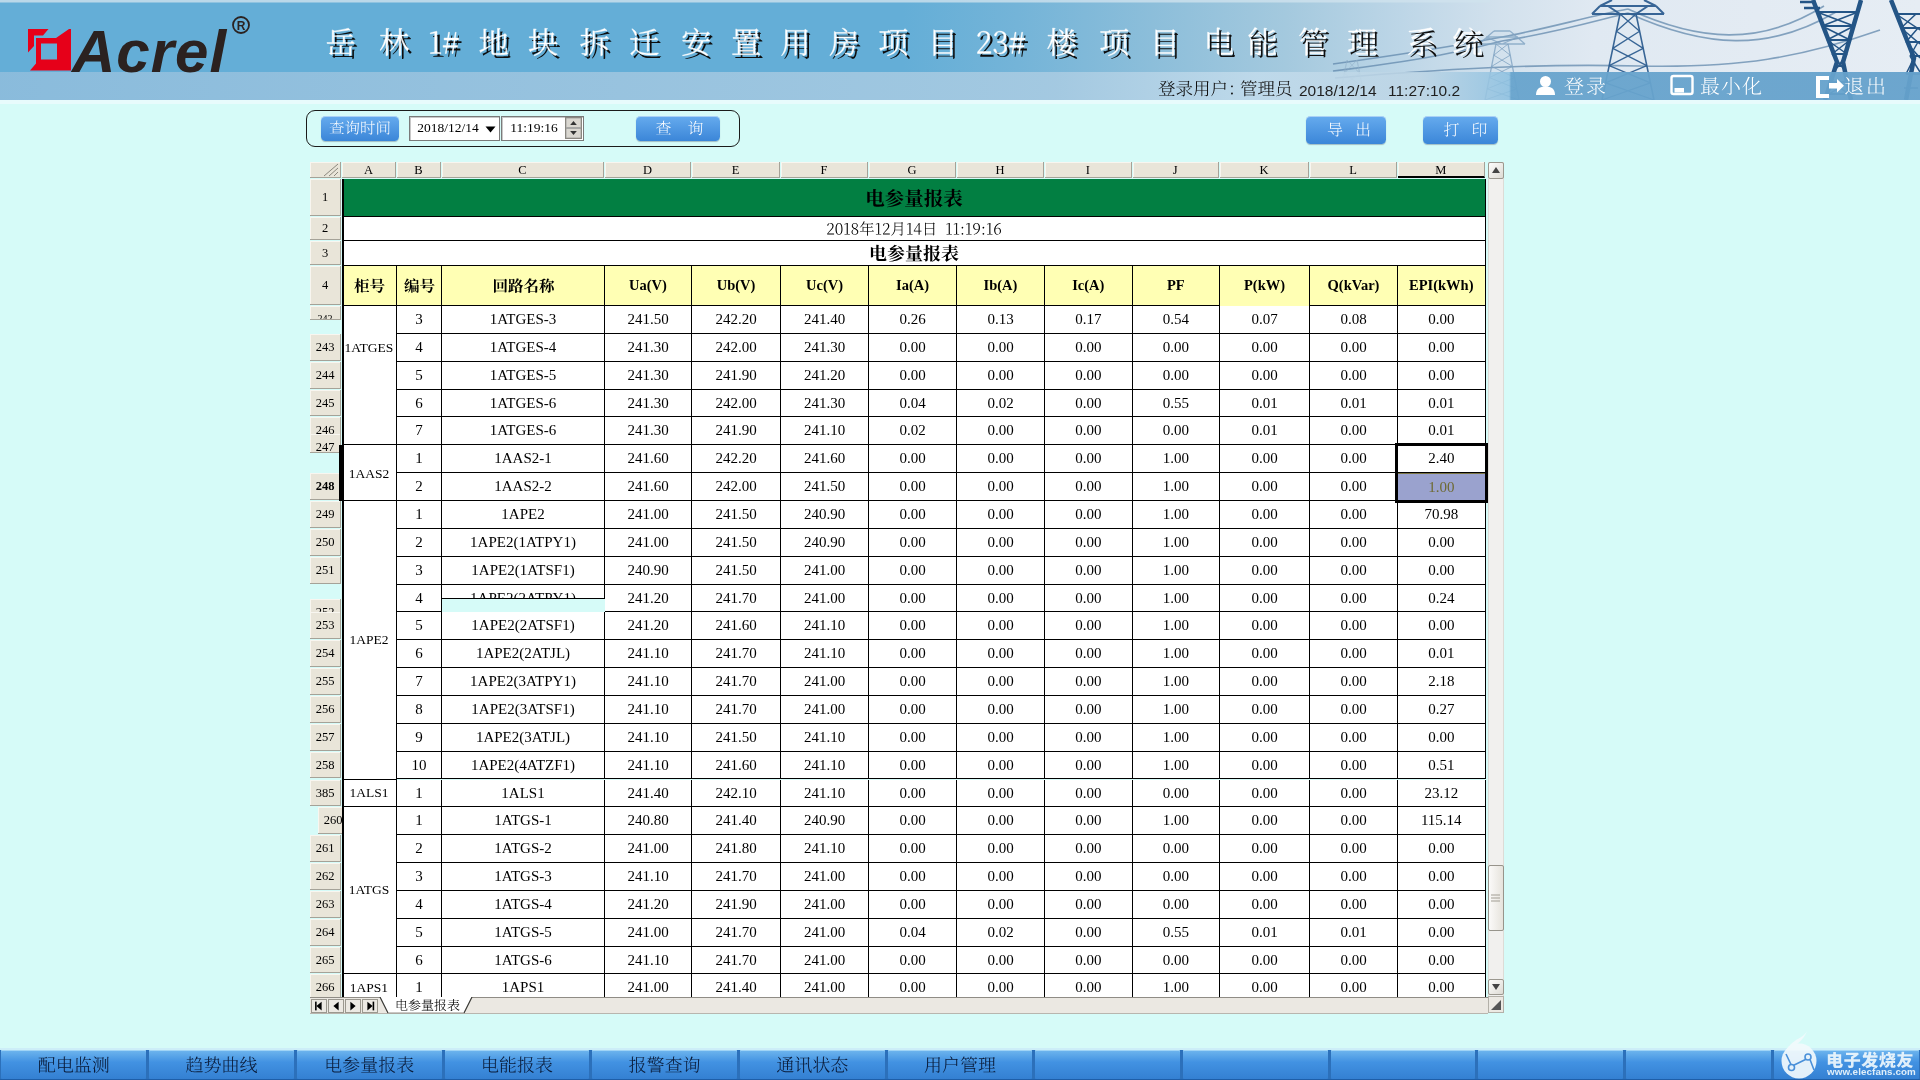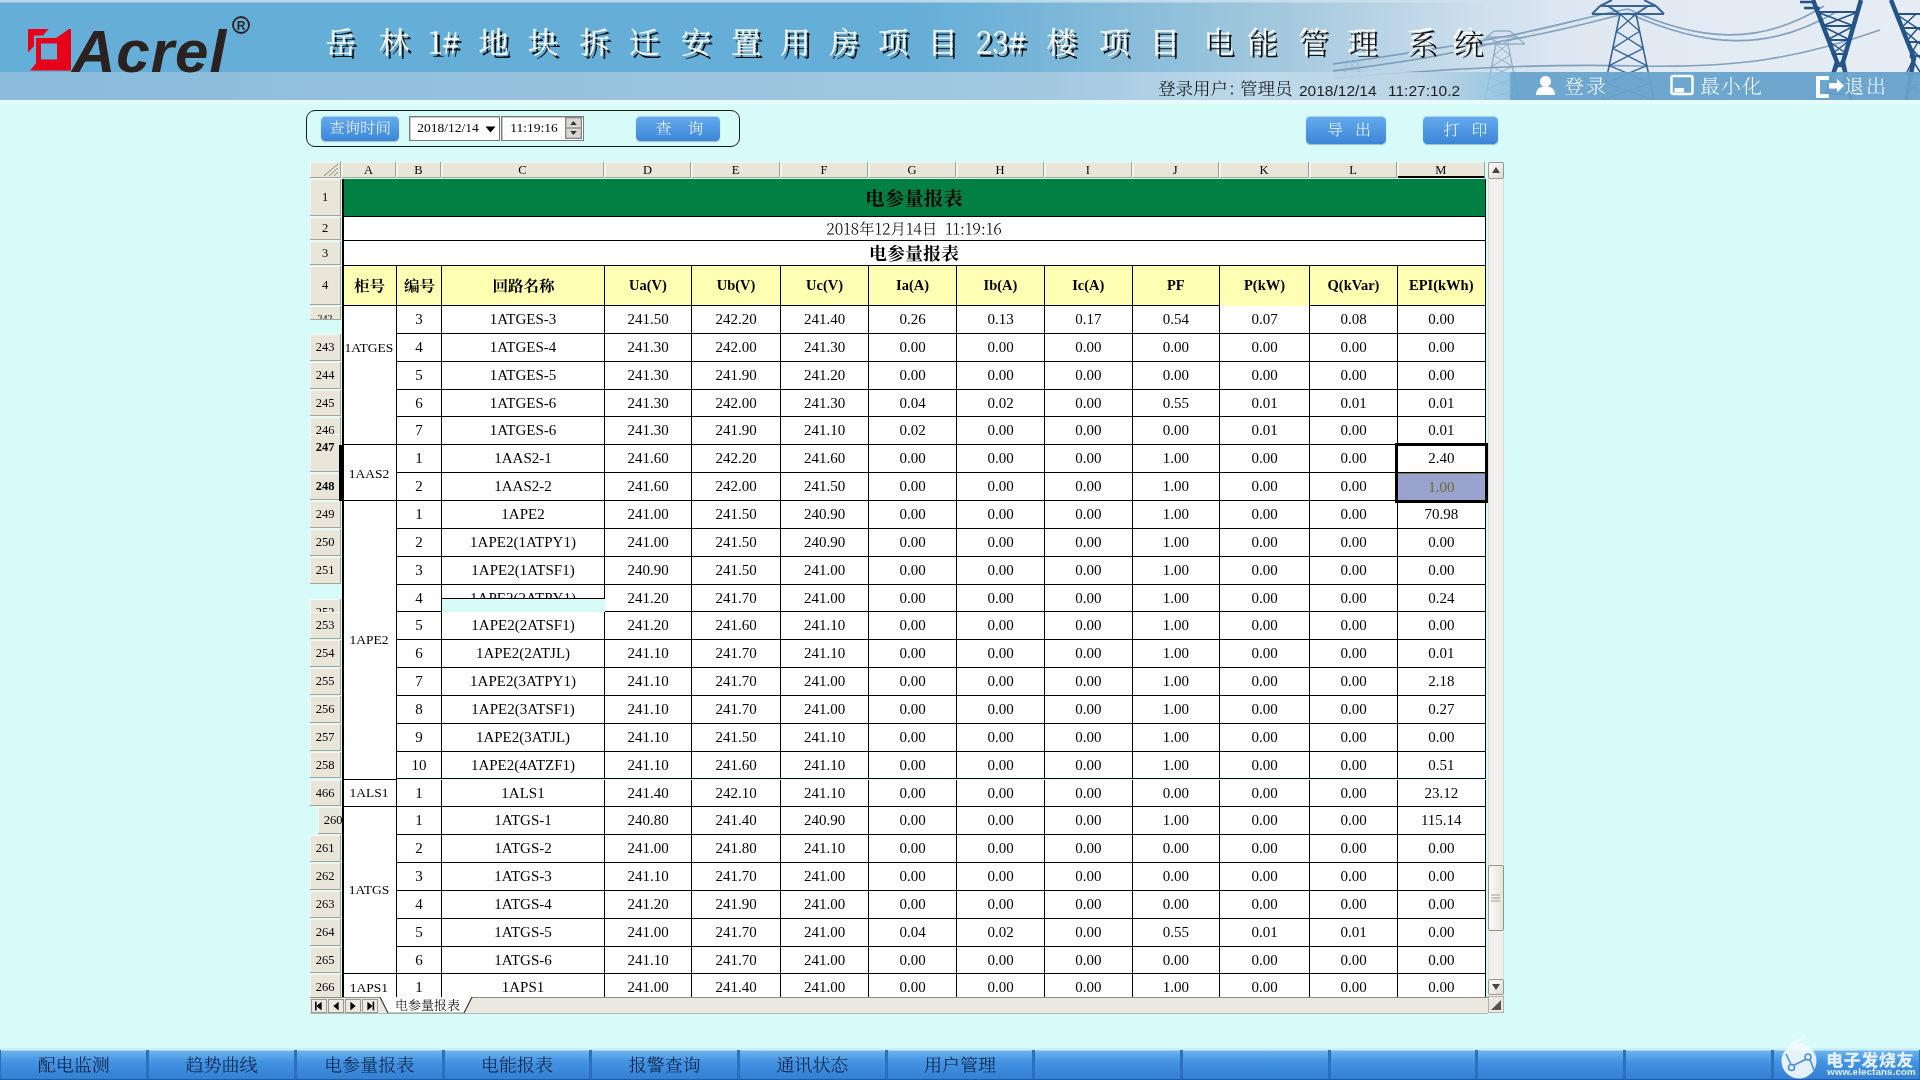--- a/index.html
+++ b/index.html
@@ -162,33 +162,33 @@
 <div class="hd" style="left:310.0px;top:179.0px;width:31.0px;height:37.0px;font-size:12.5px;line-height:37.0px">1</div>
 <div class="hd" style="left:310.0px;top:217.0px;width:31.0px;height:23.0px;font-size:12.5px;line-height:23.0px">2</div>
 <div class="hd" style="left:310.0px;top:241.0px;width:31.0px;height:24.0px;font-size:12.5px;line-height:24.0px">3</div>
 <div class="hd" style="left:310.0px;top:266.0px;width:31.0px;height:39.0px;font-size:12.5px;line-height:39.0px">4</div>
 <div class="abs" style="left:310.0px;top:306.0px;width:32.0px;height:691.0px;overflow:hidden">
     <div class="hd" style="left:0;top:0.0px;width:31.0px;height:14px;font-size:10px;line-height:26.9px">242</div>
     <div class="hd" style="left:0;top:27.9px;width:31.0px;height:26.9px;font-size:12.5px;line-height:26.9px">243</div>
     <div class="hd" style="left:0;top:55.7px;width:31.0px;height:26.9px;font-size:12.5px;line-height:26.9px">244</div>
     <div class="hd" style="left:0;top:83.6px;width:31.0px;height:26.9px;font-size:12.5px;line-height:26.9px">245</div>
     <div class="hd" style="left:0;top:111.4px;width:31.0px;height:26.9px;font-size:12.5px;line-height:26.9px">246</div>
-    <div class="hd" style="left:0;top:128px;width:31.0px;height:38px;font-weight:bold;font-size:12.5px;line-height:26.9px">247</div>
+    <div class="hd" style="left:0;top:128px;width:31.0px;height:19px;font-weight:normal;font-size:12.5px;line-height:26.9px">247</div>
     <div class="hd" style="left:0;top:167.1px;width:31.0px;height:26.9px;font-weight:bold;font-size:12.5px;line-height:26.9px">248</div>
     <div class="hd" style="left:0;top:195.0px;width:31.0px;height:26.9px;font-size:12.5px;line-height:26.9px">249</div>
     <div class="hd" style="left:0;top:222.8px;width:31.0px;height:26.9px;font-size:12.5px;line-height:26.9px">250</div>
     <div class="hd" style="left:0;top:250.7px;width:31.0px;height:26.9px;font-size:12.5px;line-height:26.9px">251</div>
     <div class="hd" style="left:0;top:293px;width:31.0px;height:25px;font-size:12.5px;line-height:26.9px">252</div>
     <div class="hd" style="left:0;top:306.4px;width:31.0px;height:26.9px;font-size:12.5px;line-height:26.9px">253</div>
     <div class="hd" style="left:0;top:334.2px;width:31.0px;height:26.9px;font-size:12.5px;line-height:26.9px">254</div>
     <div class="hd" style="left:0;top:362.1px;width:31.0px;height:26.9px;font-size:12.5px;line-height:26.9px">255</div>
     <div class="hd" style="left:0;top:389.9px;width:31.0px;height:26.9px;font-size:12.5px;line-height:26.9px">256</div>
     <div class="hd" style="left:0;top:417.8px;width:31.0px;height:26.9px;font-size:12.5px;line-height:26.9px">257</div>
     <div class="hd" style="left:0;top:445.6px;width:31.0px;height:26.9px;font-size:12.5px;line-height:26.9px">258</div>
-    <div class="hd" style="left:0;top:473.5px;width:31.0px;height:26.9px;font-size:12.5px;line-height:26.9px">466</div>
+    <div class="hd" style="left:0;top:473.5px;width:31.0px;height:26.9px;font-size:12.5px;line-height:26.9px">385</div>
     <div class="hd" style="left:8px;top:501.3px;width:31.0px;height:26.9px;font-size:12.5px;line-height:26.9px">260</div>
     <div class="hd" style="left:0;top:529.1px;width:31.0px;height:26.9px;font-size:12.5px;line-height:26.9px">261</div>
     <div class="hd" style="left:0;top:557.0px;width:31.0px;height:26.9px;font-size:12.5px;line-height:26.9px">262</div>
     <div class="hd" style="left:0;top:584.9px;width:31.0px;height:26.9px;font-size:12.5px;line-height:26.9px">263</div>
     <div class="hd" style="left:0;top:612.7px;width:31.0px;height:26.9px;font-size:12.5px;line-height:26.9px">264</div>
     <div class="hd" style="left:0;top:640.6px;width:31.0px;height:26.9px;font-size:12.5px;line-height:26.9px">265</div>
     <div class="hd" style="left:0;top:668.4px;width:31.0px;height:26.9px;font-size:12.5px;line-height:26.9px">266</div>
   </div>
 <div class="abs" style="left:339.0px;top:445.2px;width:3.0px;height:55.7px;background:#000"></div>
 <div class="abs" style="left:342.0px;top:179.0px;width:1143.5px;height:38.0px;background:#027f42;border-bottom:1.5px solid #000;border-left:2px solid #000;border-right:1px solid #000"></div>

